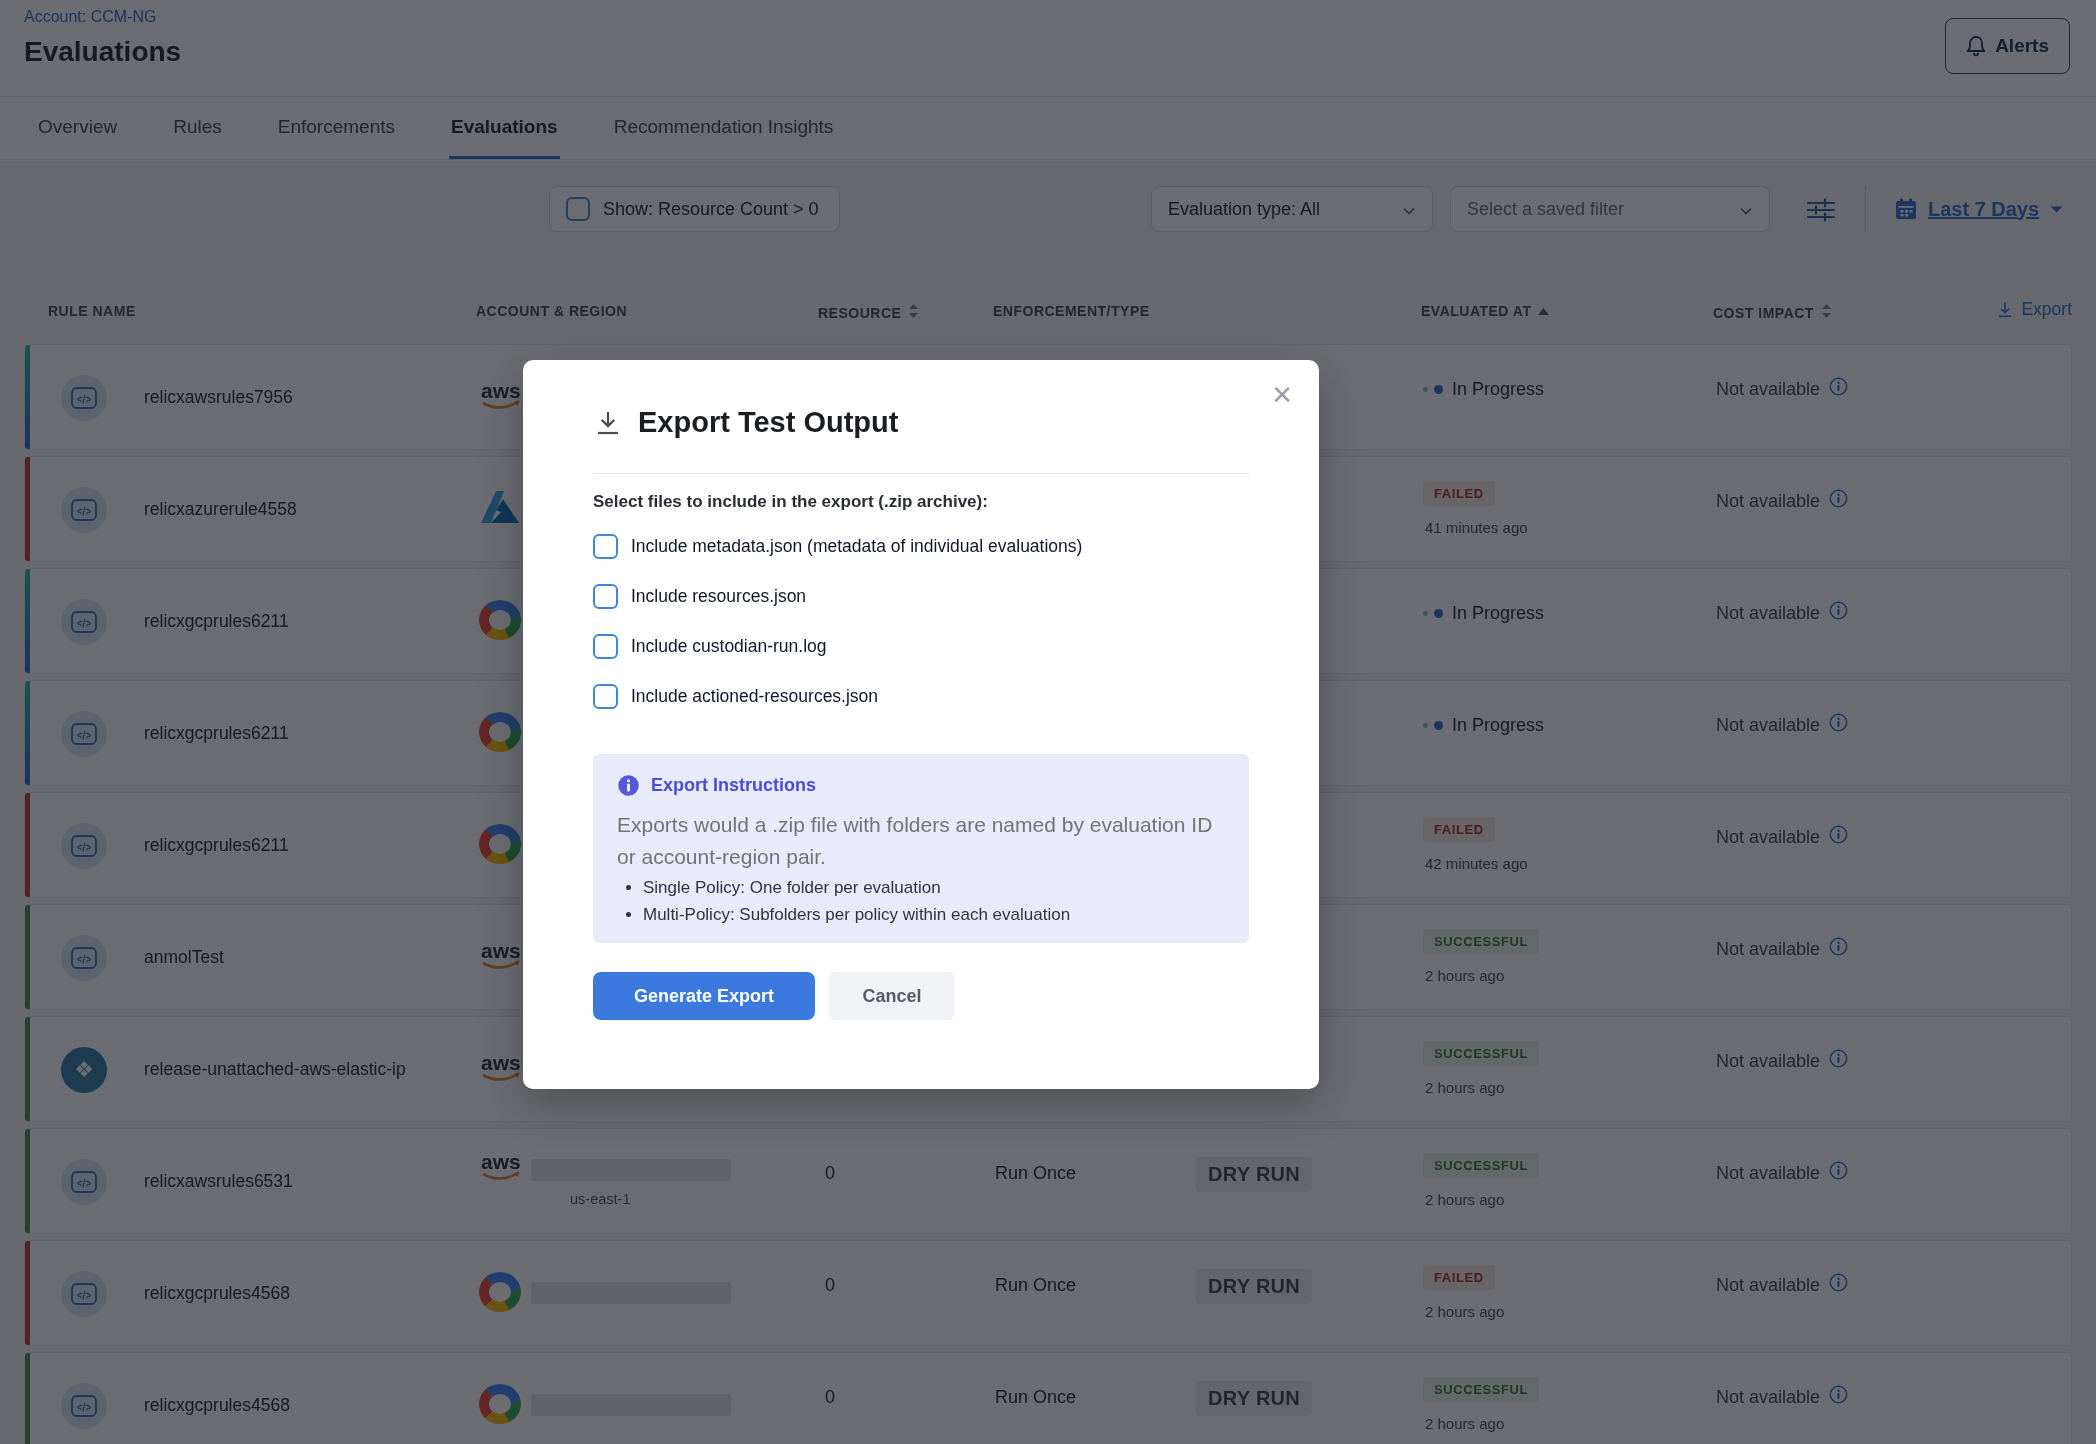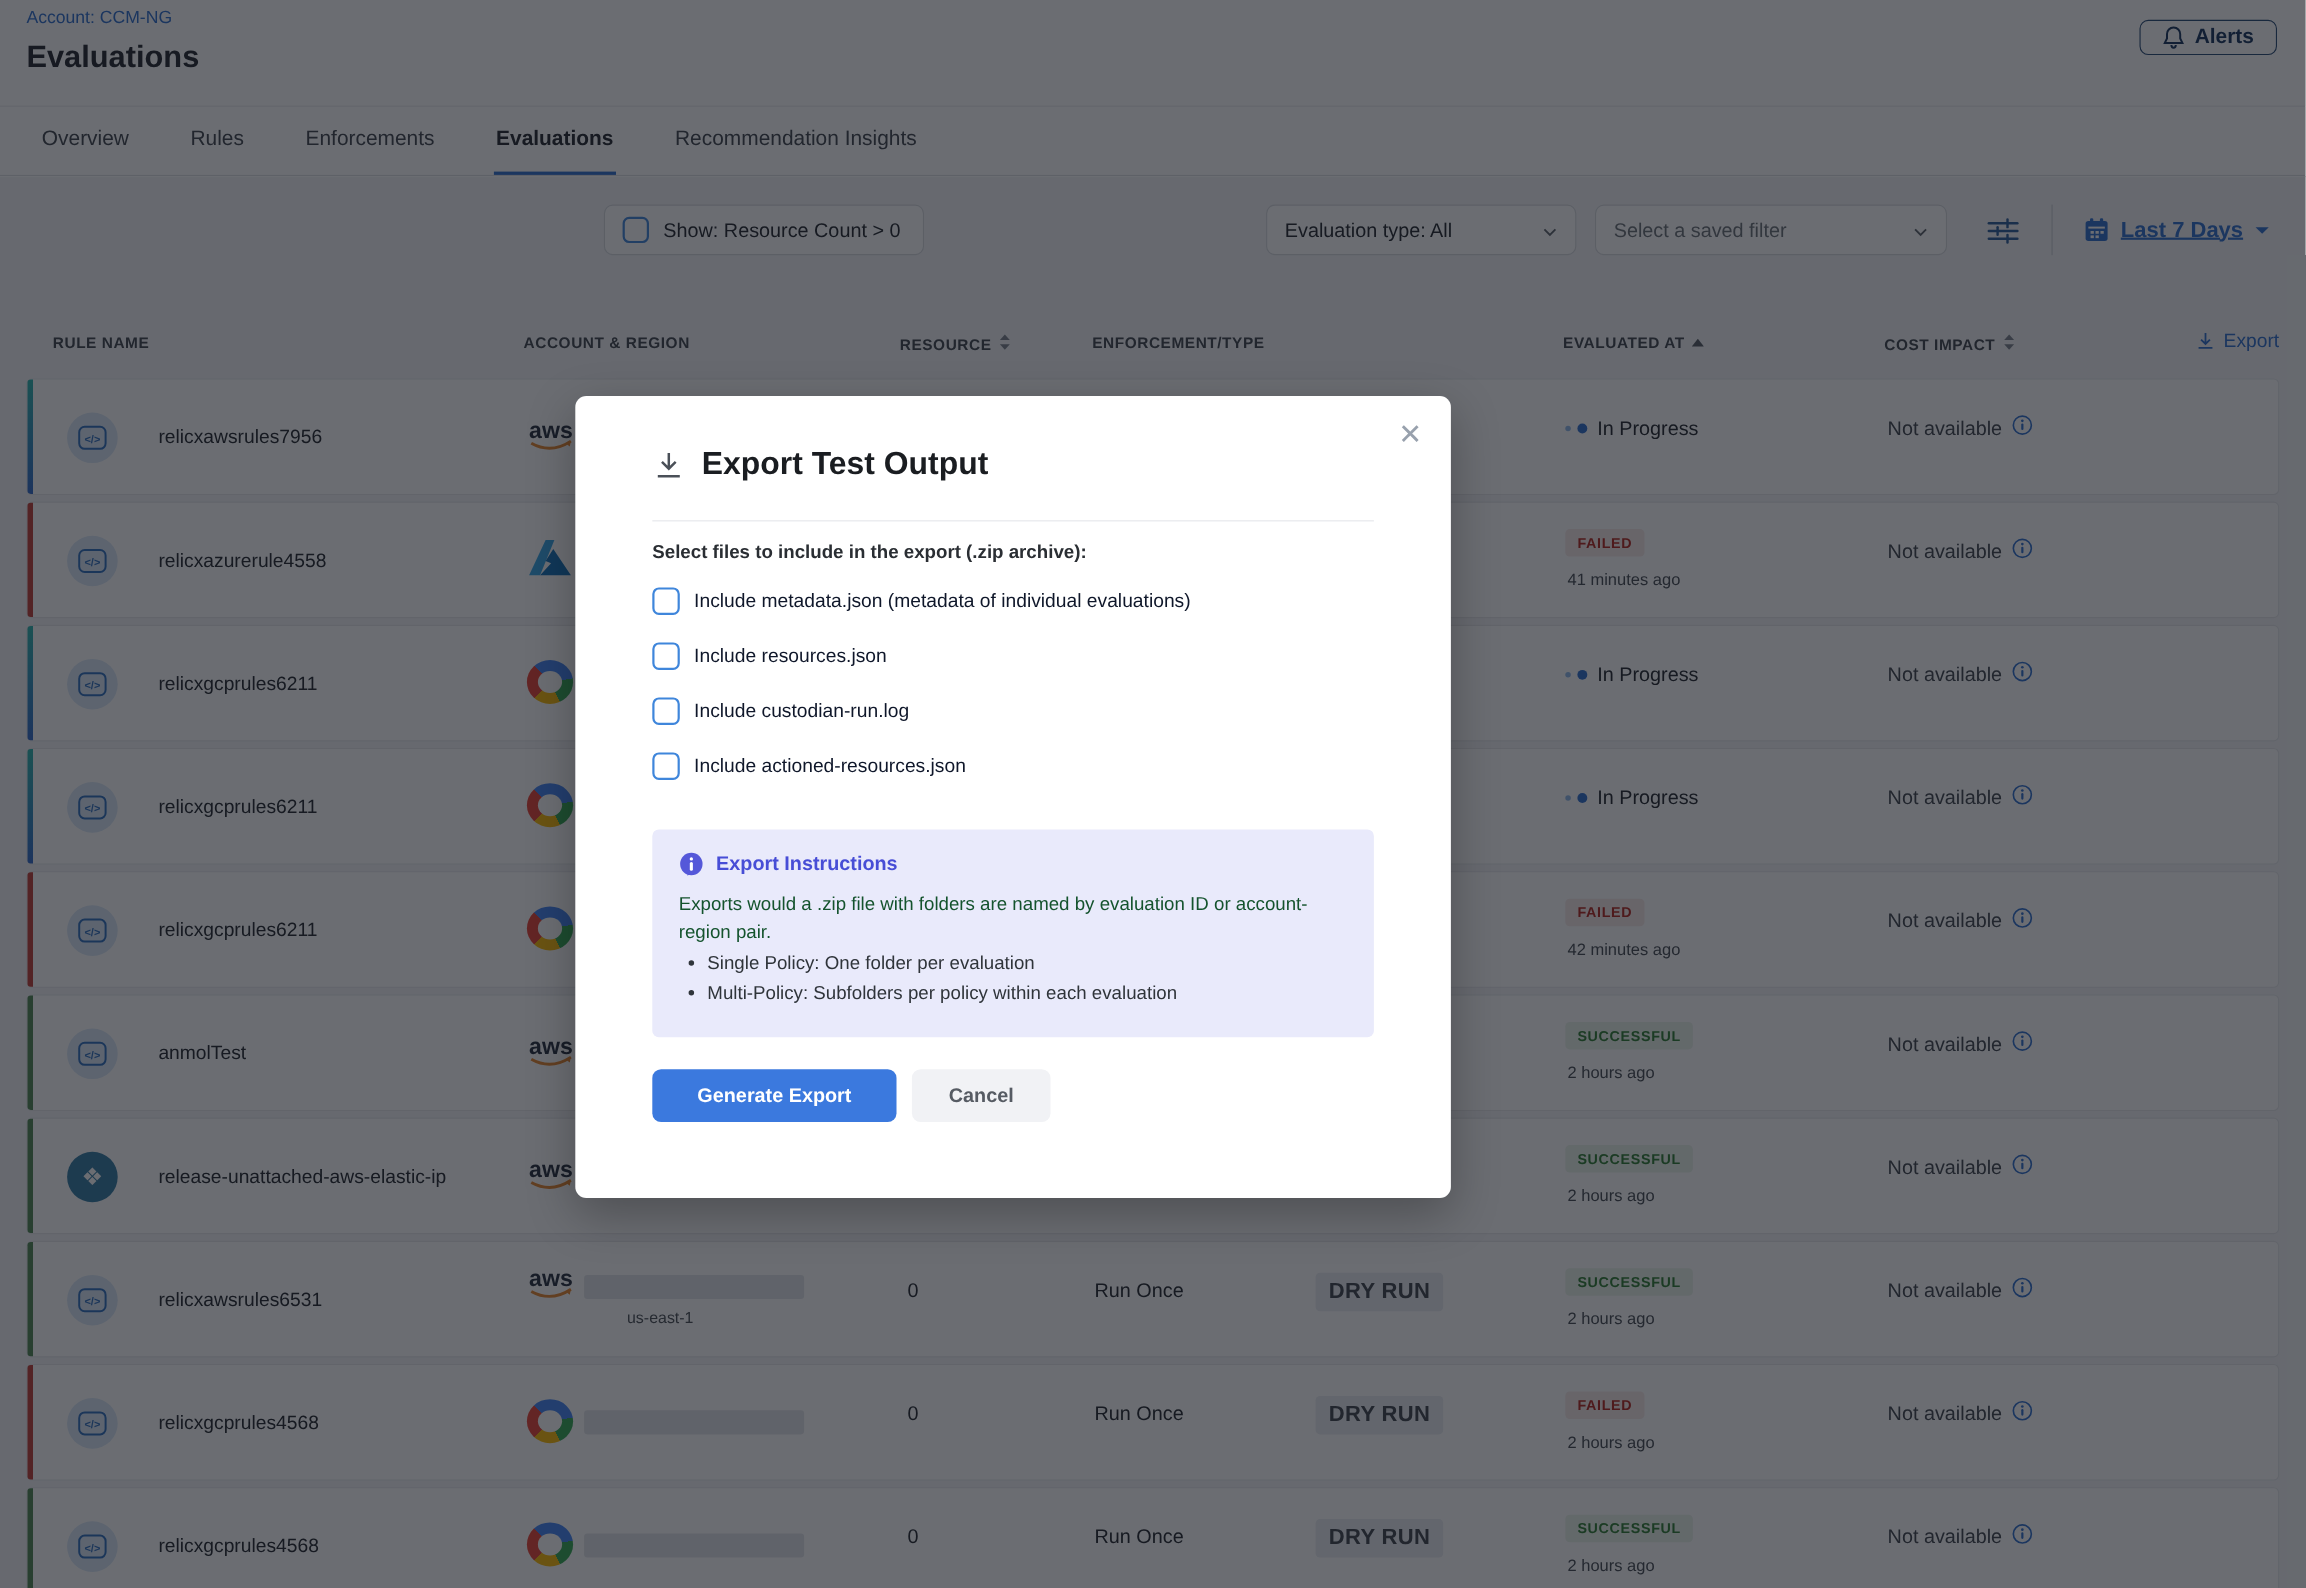--- a/index.html
+++ b/index.html
@@ -3,21 +3,21 @@
 <meta charset="utf-8">
 <style>
   html,body{margin:0;padding:0;}
   body{font-family:"Liberation Sans","DejaVu Sans",sans-serif;background:#444;}
   .page{position:relative;width:2096px;height:1444px;background:#fff;overflow:hidden;}
 
   
   .tophdr{position:absolute;left:0;top:0;width:2096px;height:96px;background:#fff;}
   .acct-link{position:absolute;left:24px;top:8px;font-size:16px;color:#2f6fce;cursor:pointer;}
   .page-title{position:absolute;left:24px;top:36px;font-size:28px;font-weight:bold;color:#22272d;}
-  .alerts-btn{position:absolute;right:26px;top:18px;height:32px;padding:0 20px;display:flex;align-items:center;gap:9px;
+  .alerts-btn{position:absolute;right:26px;top:18px;height:56px;padding:0 20px;display:flex;align-items:center;gap:9px;
     border:1.6px solid #274a74;border-radius:8px;background:transparent;color:#16345c;font-size:19px;font-weight:bold;cursor:pointer;}
 
   
   .tabsbar{position:absolute;left:0;top:96px;width:2096px;height:64px;background:#fff;border-top:1px solid #e8eaec;border-bottom:1px solid #dcdfe3;box-sizing:border-box;}
   .tabs{display:flex;align-items:stretch;height:100%;padding-left:36px;gap:52px;}
   .tab{display:flex;align-items:center;font-size:19px;color:#3f454d;cursor:pointer;border-bottom:3px solid transparent;padding:0 2px;box-sizing:border-box;}
   .tab.active{font-weight:bold;color:#22272d;border-bottom-color:var(--primary);}
 
   
   .content{position:absolute;left:0;top:161px;width:2096px;height:1283px;background:#f4f5f7;}
@@ -76,21 +76,21 @@
   .m-title{font-size:29px;font-weight:bold;color:#1a1d21;}
   .m-div{position:absolute;left:70px;top:113px;width:656px;height:1px;background:#e4e6ea;}
   .m-select{position:absolute;left:70px;top:132px;font-size:17px;font-weight:bold;color:#2a2e33;}
   .m-cbs{position:absolute;left:70px;top:174px;width:660px;}
   .m-cbrow{display:flex;align-items:center;gap:13px;height:25px;margin-bottom:25px;cursor:pointer;}
   .m-cbrow .cb{width:25px;height:25px;}
   .m-cblabel{font-size:17.5px;color:#0f172a;}
   .m-info{position:absolute;left:70px;top:394px;width:656px;height:189px;background:#e9eafb;border-radius:6px;box-sizing:border-box;padding:20px 24px;}
   .m-info-hdr{display:flex;align-items:center;gap:11px;margin-bottom:12px;}
   .m-info-title{font-size:18px;font-weight:bold;color:#474dd6;}
-  .m-info-body{font-size:17px;color:#14532d;line-height:1.5;width:600px;}
+  .m-info-body{font-size:21px;color:#737373;line-height:1.5;width:600px;}
   .m-info ul{margin:6px 0 0 0;padding-left:26px;}
   .m-info li{font-size:17px;color:#2f343a;margin-bottom:7px;}
   .m-btns{position:absolute;left:70px;top:612px;display:flex;gap:14px;}
   .btn-primary{width:222px;height:48px;background:var(--btnblue);color:#fff;font-size:18px;font-weight:bold;
     border:none;border-radius:8px;cursor:pointer;font-family:inherit;}
   .btn-ghost{width:126px;height:48px;background:#f1f2f5;color:#565b63;font-size:18px;font-weight:bold;
     border:none;border-radius:8px;cursor:pointer;font-family:inherit;}
 
   
   .aws-word{font-size:21px;font-weight:bold;fill:#252f3e;}

